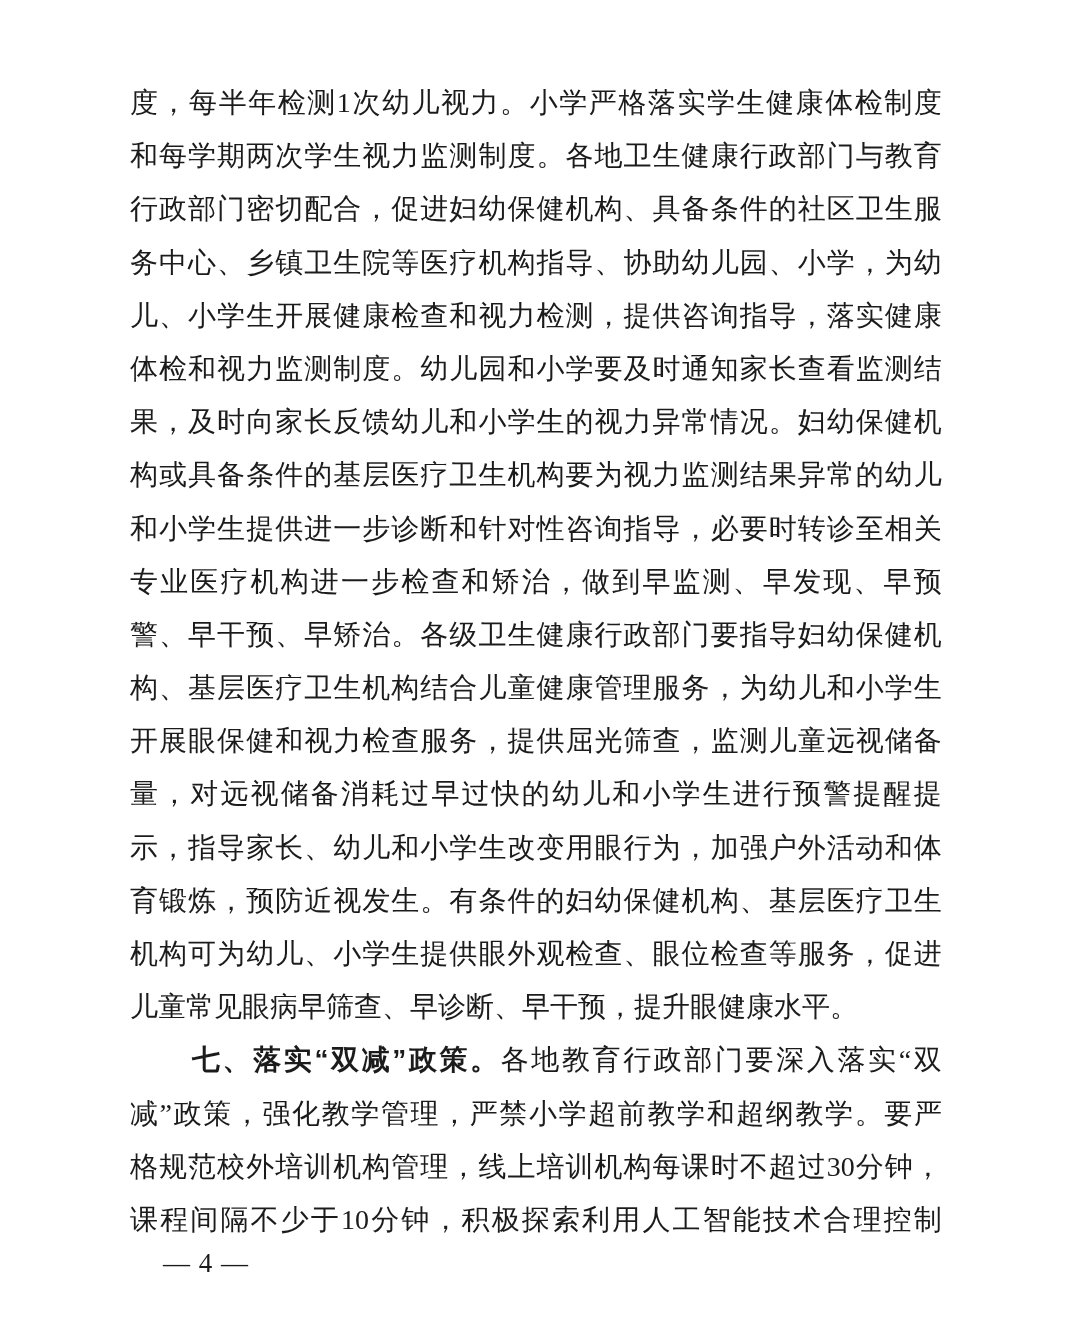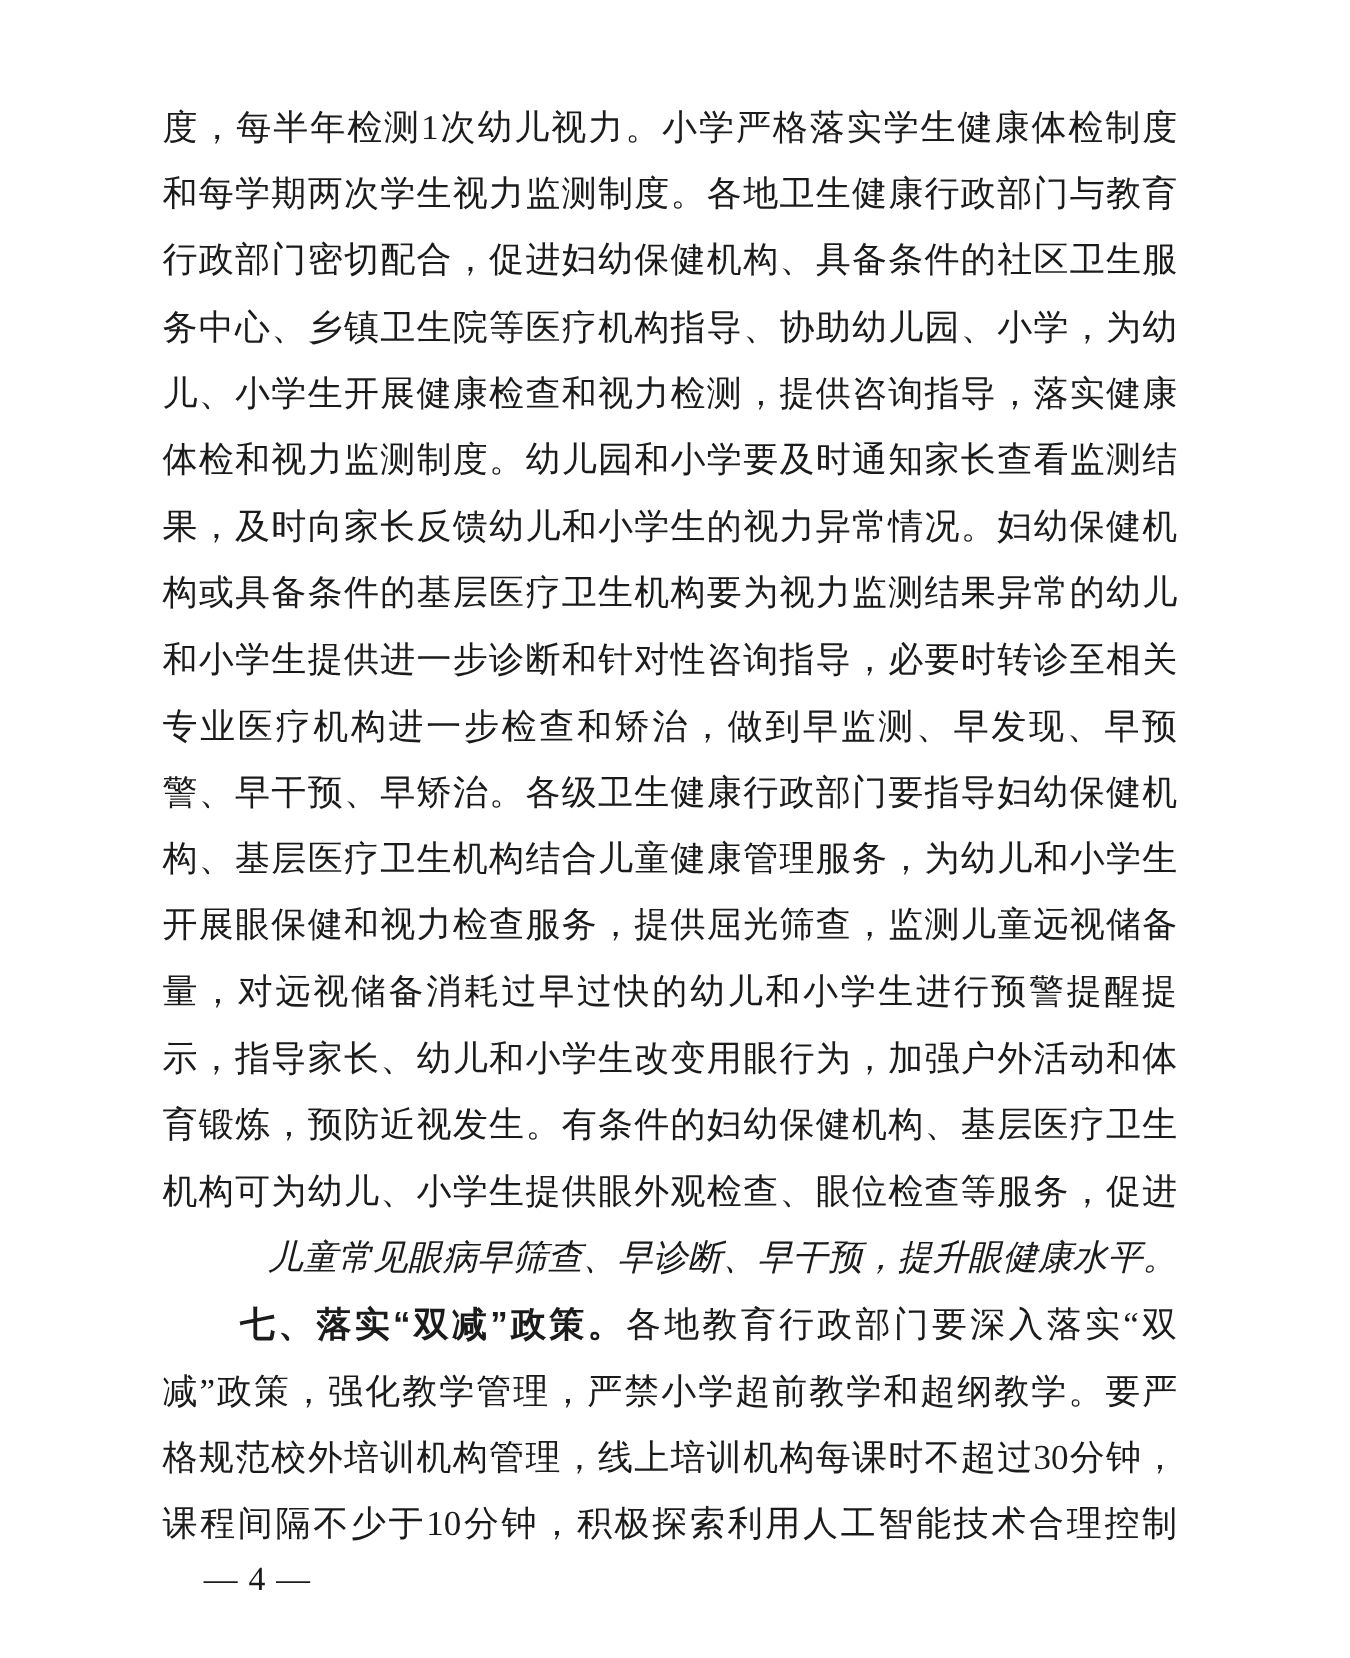--- a/index.html
+++ b/index.html
@@ -28,22 +28,21 @@
   }
   .line {
     display: flex;
     justify-content: space-between;
     align-items: baseline;
     height: 53.2px;
     line-height: 53.2px;
     white-space: pre;
   }
   .line.no-justify {
-    justify-content: flex-end;
-    font-style: italic;
+    justify-content: flex-start;
   }
   .line.indent {
     padding-left: 62px;
   }
   .line span.bold {
     font-weight: 700;
     font-family: "Liberation Sans", sans-serif;
   }
   .footer {
     position: absolute;

